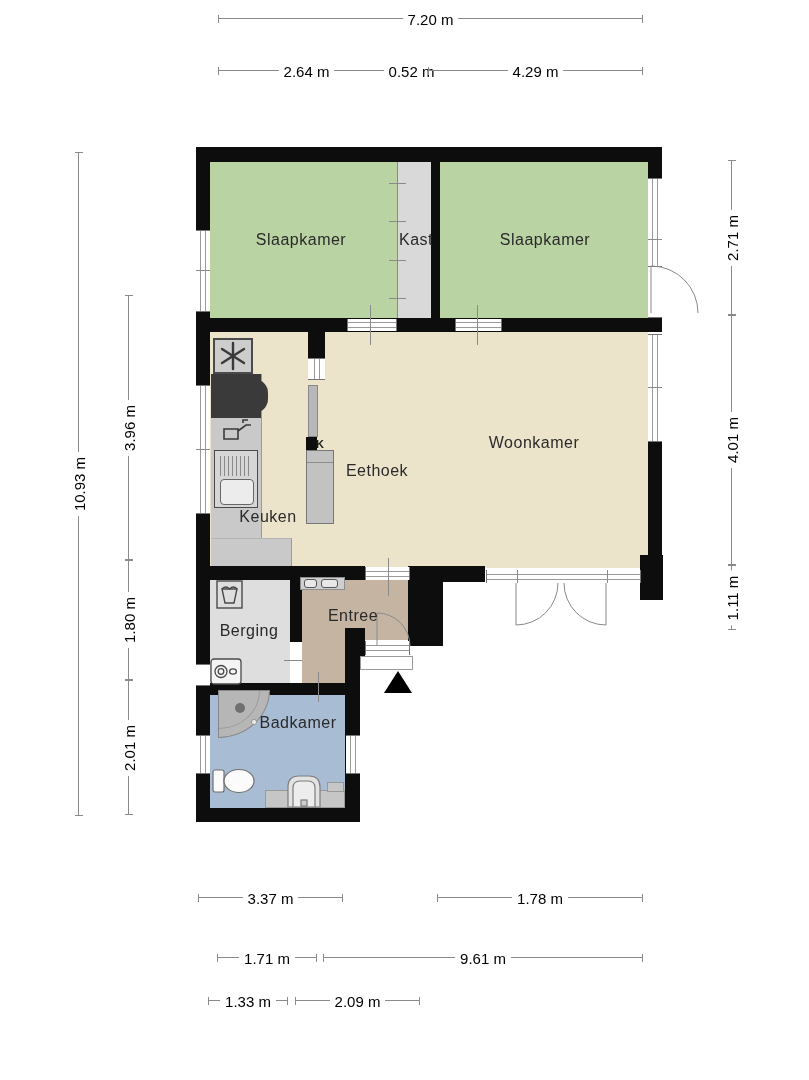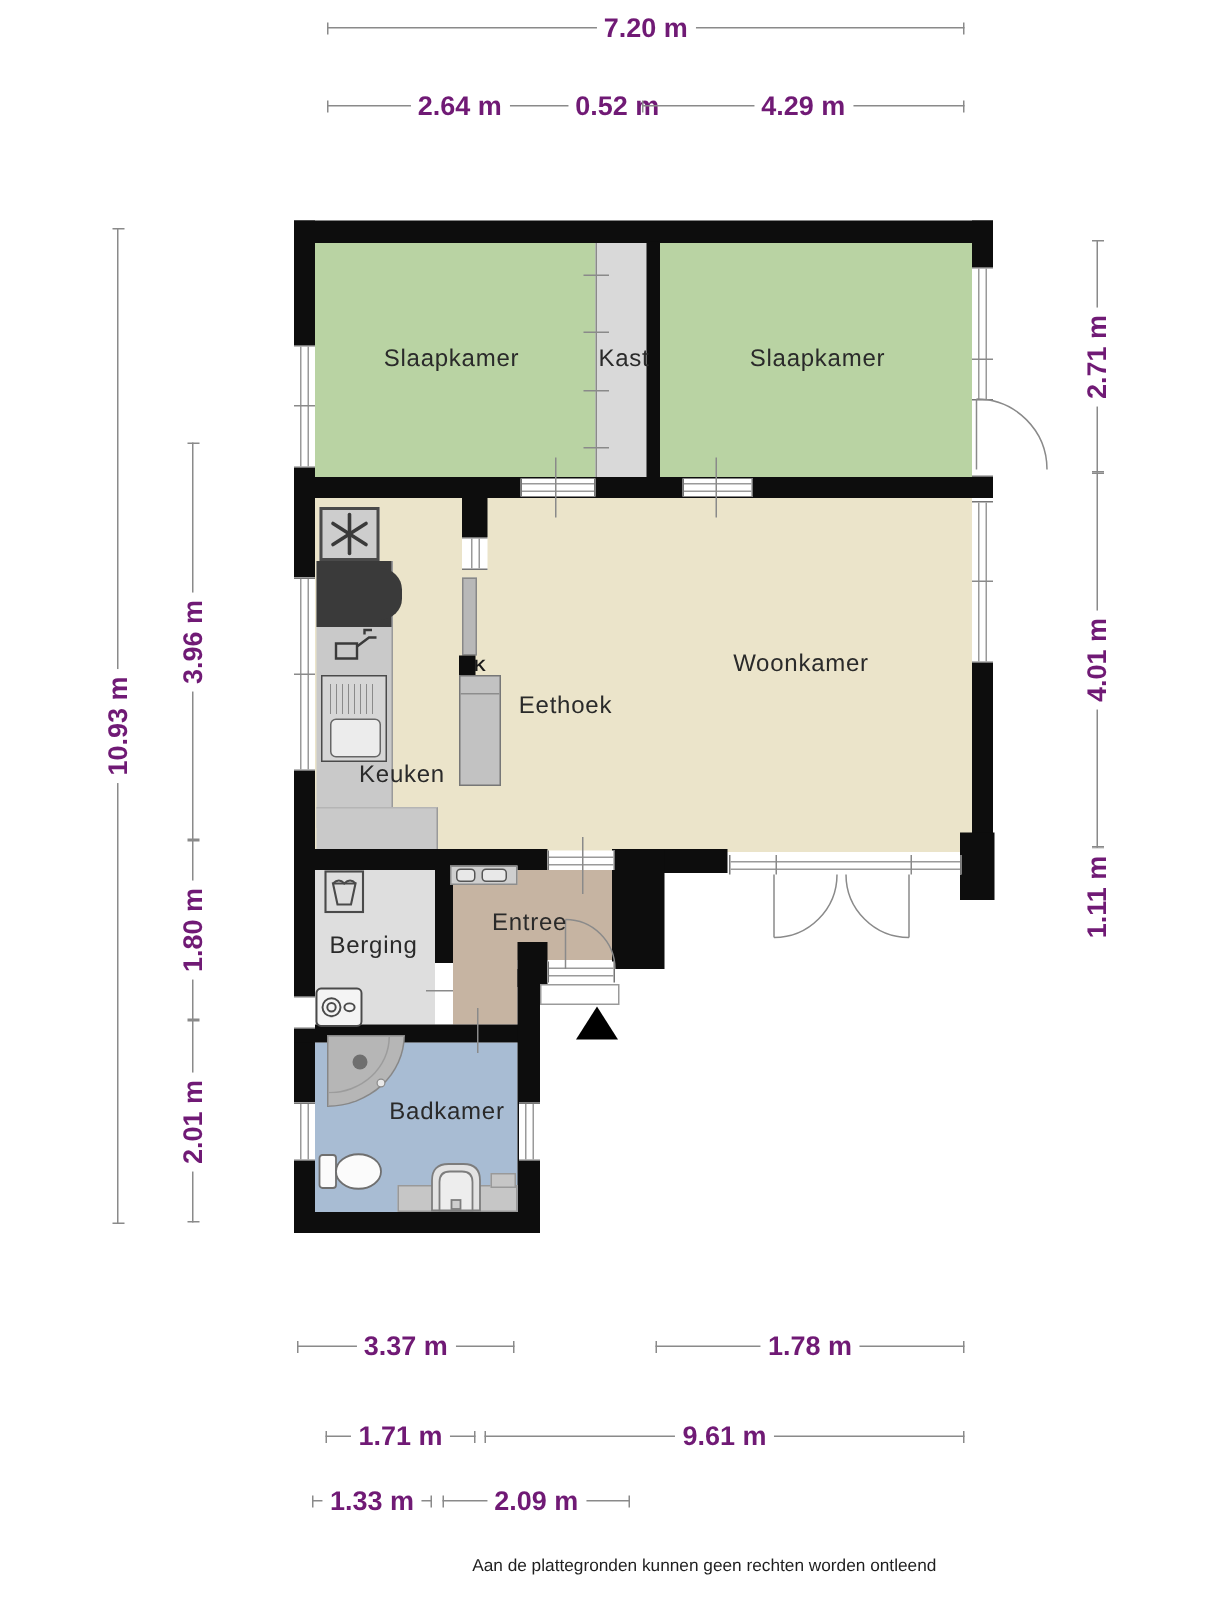--- a/index.html
+++ b/index.html
@@ -13,21 +13,21 @@
   .k-label{position:absolute;transform:translate(-50%,-50%);font-size:11px;color:#1a1a1a;font-weight:bold;}
   
   .win-v{position:absolute;background:#fff;border-top:1px solid #767676;border-bottom:1px solid #767676;}
   .win-v .pane{position:absolute;top:0;bottom:0;left:50%;width:4px;margin-left:-3px;
                border-left:1px solid #9a9a9a;border-right:1px solid #9a9a9a;}
   .win-h{position:absolute;background:#fff;border-left:1px solid #767676;border-right:1px solid #767676;}
   .win-h .pane{position:absolute;left:0;right:0;top:50%;height:4px;margin-top:-3px;
                border-top:1px solid #9a9a9a;border-bottom:1px solid #9a9a9a;}
   .mark{position:absolute;background:#8a8a8a;}
   
-  .dim{position:absolute;font-size:18px;color:#701a75;font-weight:bold;}
+  .dim{position:absolute;font-size:15px;color:#000000;}
   .dim-h{border-top:1px solid #8a8a8a;height:0;}
   .dim-h .tka{position:absolute;left:0;top:-4px;width:1px;height:8px;background:#8a8a8a;}
   .dim-h .tkb{position:absolute;right:0;top:-4px;width:1px;height:8px;background:#8a8a8a;}
   .dim-h .lbl{position:absolute;left:50%;top:0;transform:translate(-50%,-50%);background:#fff;
               padding:0 5px;white-space:nowrap;}
   .dim-v{border-left:1px solid #8a8a8a;width:0;}
   .dim-v .tka{position:absolute;top:0;left:-4px;height:1px;width:8px;background:#8a8a8a;}
   .dim-v .tkb{position:absolute;bottom:0;left:-4px;height:1px;width:8px;background:#8a8a8a;}
   .dim-v .lbl{position:absolute;top:50%;left:0;transform:translate(-50%,-50%) rotate(-90deg);
               background:#fff;padding:0 5px;white-space:nowrap;}
@@ -230,21 +230,21 @@
 
     <span class="room-label" style="left:301px;top:240px;">Slaapkamer</span>
     <span class="room-label" style="left:416px;top:240px;">Kast</span>
     <span class="room-label" style="left:545px;top:240px;">Slaapkamer</span>
     <span class="room-label" style="left:534px;top:443px;">Woonkamer</span>
     <span class="room-label" style="left:377px;top:471px;">Eethoek</span>
     <span class="room-label" style="left:268px;top:517px;">Keuken</span>
     <span class="k-label" style="left:320px;top:444px;">K</span>
     <span class="room-label" style="left:249px;top:631px;">Berging</span>
     <span class="room-label" style="left:353px;top:616px;">Entree</span>
-    <span class="room-label" style="left:298px;top:742px;text-align:right;">Badkamer</span>
+    <span class="room-label" style="left:298px;top:723px;text-align:right;">Badkamer</span>
 
     <div class="dim dim-h" style="left:218px;top:18px;width:425px;">
       <span class="tka"></span>
         <span class="tkb"></span>
         <span class="lbl">7.20 m</span>
     </div>
     <div class="dim dim-h" style="left:218px;top:70px;width:177px;">
       <span class="tka"></span>
         <span class="tkb"></span>
         <span class="lbl">2.64 m</span>
@@ -321,15 +321,14 @@
       <span class="tka"></span>
         <span class="tkb"></span>
         <span class="lbl">1.33 m</span>
     </div>
     <div class="dim dim-h" style="left:295px;top:1000px;width:125px;">
       <span class="tka"></span>
         <span class="tkb"></span>
         <span class="lbl">2.09 m</span>
     </div>
 
-    <div class="footer-line" style="top:1038px;">Aan de plattegronden kunnen geen rechten worden ontleend</div>
   </div>
 </div>
 
 </body></html>

